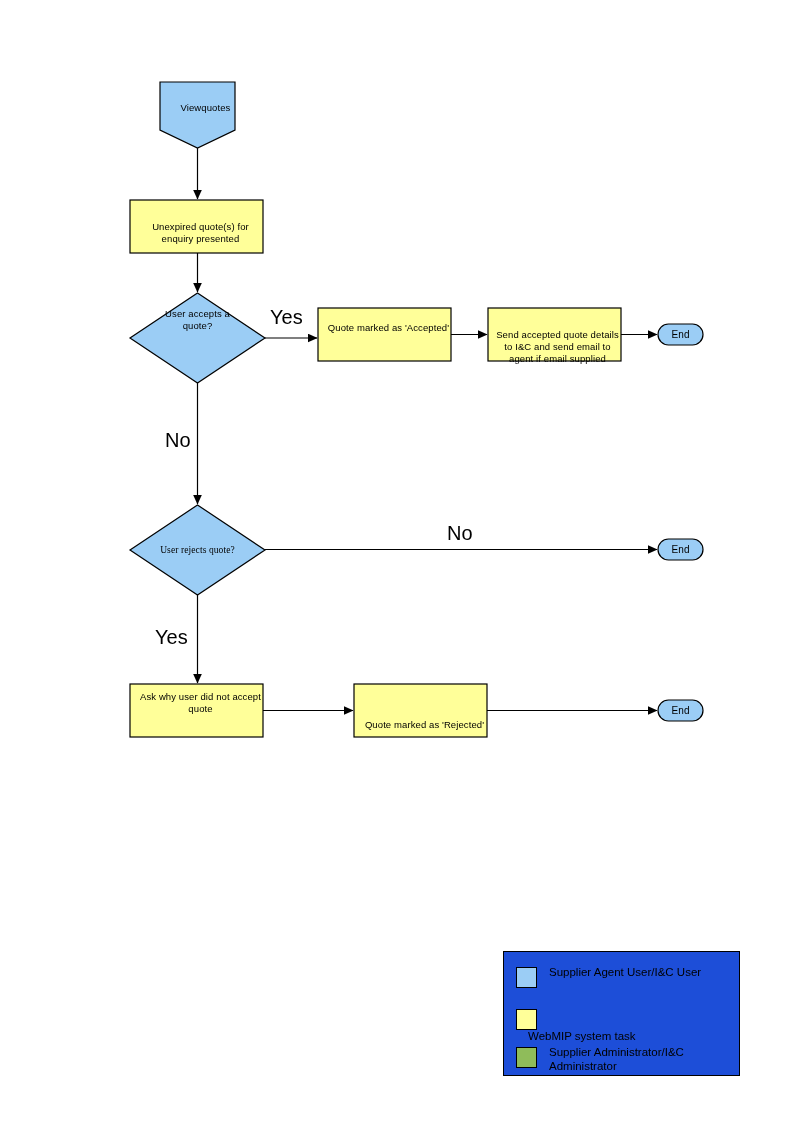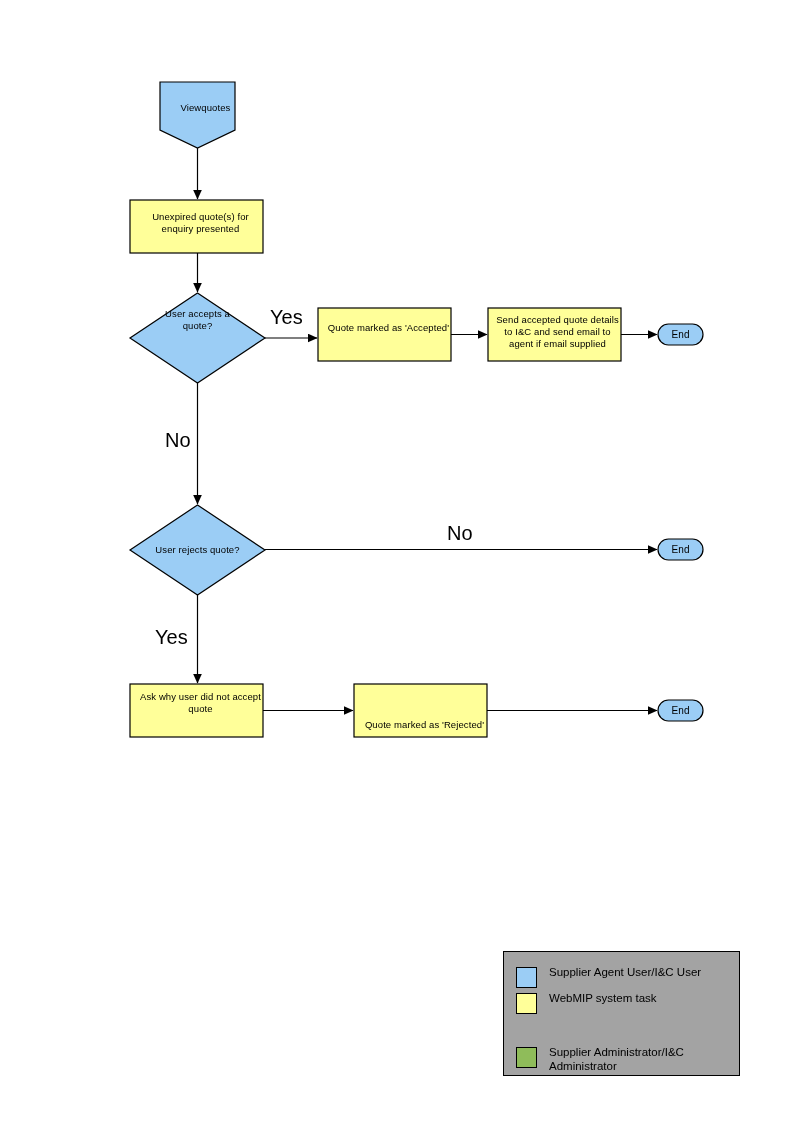--- a/index.html
+++ b/index.html
@@ -47,21 +47,21 @@
     font-size: 10px;
     line-height: 11px;
   }
   .legend-box {
     position: absolute;
     left: 503px;
     top: 951px;
     width: 237px;
     height: 125px;
     border: 1px solid #000000;
-    background: #a3a3a3;
+    background: #1d4ed8;
     box-sizing: border-box;
   }
   .legend-row {
     position: absolute;
     left: 12px;
     display: flex;
     align-items: flex-start;
   }
   .legend-swatch {
     width: 21px;
@@ -134,31 +134,31 @@
     <rect x="130" y="684" width="133" height="53" fill="#FFFF99" stroke="#000000" stroke-width="1.2"></rect>
 
     <rect x="354" y="684" width="133" height="53" fill="#FFFF99" stroke="#000000" stroke-width="1.2"></rect>
 
     <rect x="658" y="700" width="45" height="21" rx="10.5" ry="10.5" fill="#9BCDF5" stroke="#000000" stroke-width="1.2"></rect>
   </g>
 </svg>
 
 <div class="node-label" style="left:160px; top:86px; width:91px; height:44px;">Viewquotes</div>
 
-<div class="node-label" style="left:133px; top:200px; width:127px; height:46px; padding:0 4px;">Unexpired quote(s) for enquiry presented</div>
+<div class="node-label" style="left:133px; top:200px; width:127px; height:46px; padding:10px 4px;">Unexpired quote(s) for enquiry presented</div>
 
 <div class="node-label" style="left:152px; top:296px; width:91px; height:48px;">User accepts a quote?</div>
 
 <div class="node-label" style="left:321px; top:308px; width:127px; height:39px; padding:0 4px;">Quote  marked as 'Accepted'</div>
 
-<div class="node-label" style="left:490px; top:308px; width:129px; height:48px; padding:0 3px;">Send accepted quote details to I&amp;C and send email to agent if email supplied</div>
+<div class="node-label" style="left:490px; top:308px; width:129px; height:48px; padding:15px 3px;">Send accepted quote details to I&amp;C and send email to agent if email supplied</div>
 
 <div class="node-label end-label" style="left:658px; top:324px; width:45px; height:21px;">End</div>
 
-<div class="node-label" style="left:152px; top:526px; width:91px; height:48px;">User rejects quote?</div>
+<div class="node-label" style="left:152px; top:526px; width:91px; height:48px;font-family:Liberation Serif, serif;">User rejects quote?</div>
 
 <div class="node-label end-label" style="left:658px; top:539px; width:45px; height:21px;">End</div>
 
 <div class="node-label" style="left:133px; top:684px; width:127px; height:37px; padding:0 4px;">Ask why user did not accept quote</div>
 
 <div class="node-label" style="left:357px; top:684px; width:127px; height:53px; padding:14px 4px;">Quote  marked as 'Rejected'</div>
 
 <div class="node-label end-label" style="left:658px; top:700px; width:45px; height:21px;">End</div>
 
 <div class="edge-label" style="left:270px; top:305px;">Yes</div>
@@ -167,21 +167,21 @@
 
 <div class="edge-label" style="left:447px; top:521px;">No</div>
 
 <div class="edge-label" style="left:155px; top:625px;">Yes</div>
 
 <div class="legend-box">
   <div class="legend-row" style="top:14px;">
     <span class="legend-swatch" style="background:#9BCDF5;"></span>
     <span class="legend-text">Supplier Agent User/I&amp;C User</span>
   </div>
-  <div class="legend-row" style="top:40px;">
+  <div class="legend-row" style="top:56px;flex-direction:column;">
     <span class="legend-swatch" style="background:#FFFF99;"></span>
     <span class="legend-text">WebMIP system task</span>
   </div>
   <div class="legend-row" style="top:94px;">
     <span class="legend-swatch" style="background:#8FBC5A;"></span>
     <span class="legend-text">Supplier Administrator/I&amp;C Administrator</span>
   </div>
 </div>
 
 </body></html>

